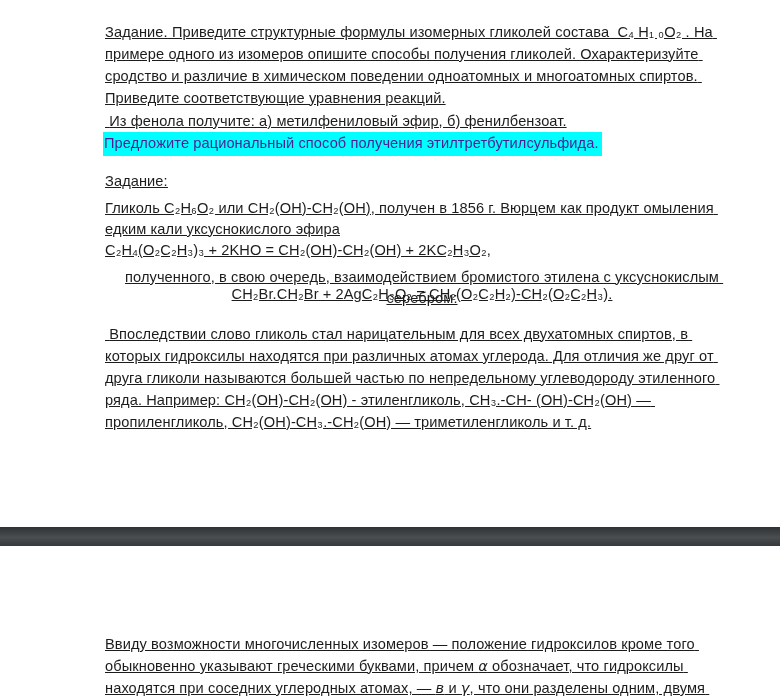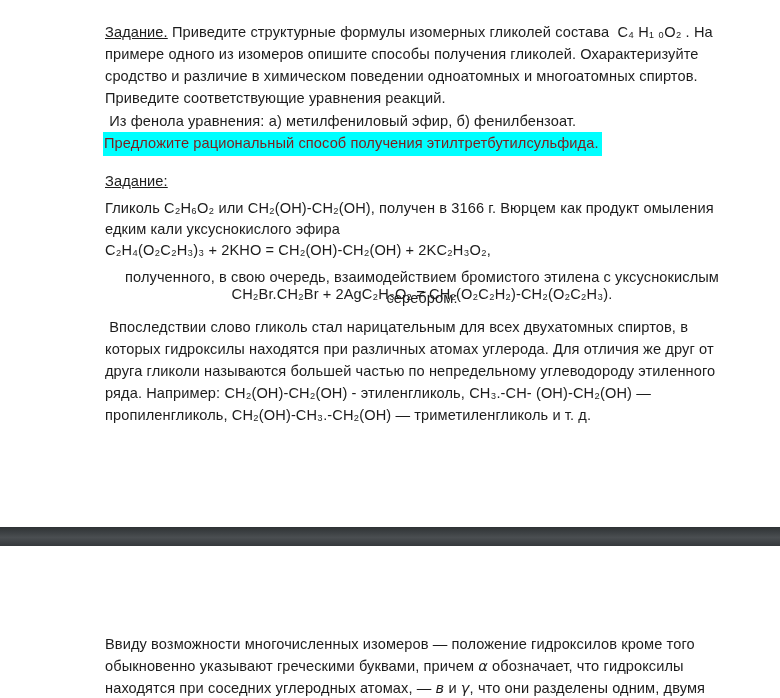--- a/index.html
+++ b/index.html
@@ -16,37 +16,38 @@
     color: #1c1c1c;
   }
   .para {
     position: absolute;
     left: 105px;
     width: 634px;
     font-size: 14.6px;
     line-height: 21.5px;
     white-space: pre-wrap;
     letter-spacing: 0.1px;
+    text-decoration: underline;
   }
   .u { text-decoration: underline; }
   .p-task        { top: 6px;   line-height: 22px; }
   .p-phenol      { top: 96px; }
   .p-highlight   { top: 117px; }
   .hl {
     background: #00ffff;
-    color: #7f1d1d;
+    color: #4c1d95;
     display: inline-block;
     padding: 1px 3px 2px 1px;
     margin-left: -2px;
   }
   .p-solution    { top: 156px; }
   .p-glycol      { top: 183px; line-height: 21px; }
   .p-obtained    { top: 252px; text-align: center; }
   .p-formula2    { top: 269px; text-align: center; }
-  .p-subseq      { top: 301px; line-height: 22px; }
+  .p-subseq      { top: 308px; line-height: 22px; }
   .page-sep {
     position: absolute;
     left: 0;
     top: 527px;
     width: 780px;
     height: 19px;
     background: linear-gradient(180deg, #2e3234 0%, #4a4e51 55%, #35393c 100%);
   }
   .p-isomers     { top: 618px; line-height: 22px; }
   .greek {
@@ -54,27 +55,27 @@
     font-family: "DejaVu Sans", sans-serif;
   }
 </style>
 </head>
 <body>
 
 <div>
 
   <p class="para p-task"><span class="u">Задание.</span><span> Приведите структурные формулы изомерных гликолей состава  C₄ H₁ ₀O₂ . На примере одного из изомеров опишите способы получения гликолей. Охарактеризуйте сродство и различие в химическом поведении одноатомных и многоатомных спиртов. Приведите соответствующие уравнения реакций.</span></p>
 
-  <p class="para p-phenol"> Из фенола уравнения: а) метилфениловый эфир, б) фенилбензоат.</p>
+  <p class="para p-phenol"> Из фенола получите: а) метилфениловый эфир, б) фенилбензоат.</p>
 
   <p class="para p-highlight"><span class="hl">Предложите рациональный способ получения этилтретбутилсульфида.</span></p>
 
   <p class="para p-solution"><span class="u">Задание:</span></p>
 
-  <p class="para p-glycol">Гликоль C₂H₆O₂ или CH₂(OH)-CH₂(OH), получен в 3166 г. Вюрцем как продукт омыления едким кали уксуснокислого эфира
+  <p class="para p-glycol">Гликоль C₂H₆O₂ или CH₂(OH)-CH₂(OH), получен в 1856 г. Вюрцем как продукт омыления едким кали уксуснокислого эфира
 C₂H₄(O₂C₂H₃)₃ + 2KHO = CH₂(OH)-CH₂(OH) + 2KC₂H₃O₂,</p>
 
   <p class="para p-obtained">полученного, в свою очередь, взаимодействием бромистого этилена с уксуснокислым серебром:</p>
 
   <p class="para p-formula2">CH₂Br.CH₂Br + 2AgC₂H₃O₂ = CH₂(O₂C₂H₂)-CH₂(O₂C₂H₃).</p>
 
   <p class="para p-subseq"> Впоследствии слово гликоль стал нарицательным для всех двухатомных спиртов, в которых гидроксилы находятся при различных атомах углерода. Для отличия же друг от друга гликоли называются большей частью по непредельному углеводороду этиленного ряда. Например: CH₂(OH)-CH₂(OH) - этиленгликоль, CH₃.-CH- (OH)-CH₂(OH) — пропиленгликоль, CH₂(OH)-CH₃.-CH₂(OH) — триметиленгликоль и т. д.</p>
 
 </div>
 

